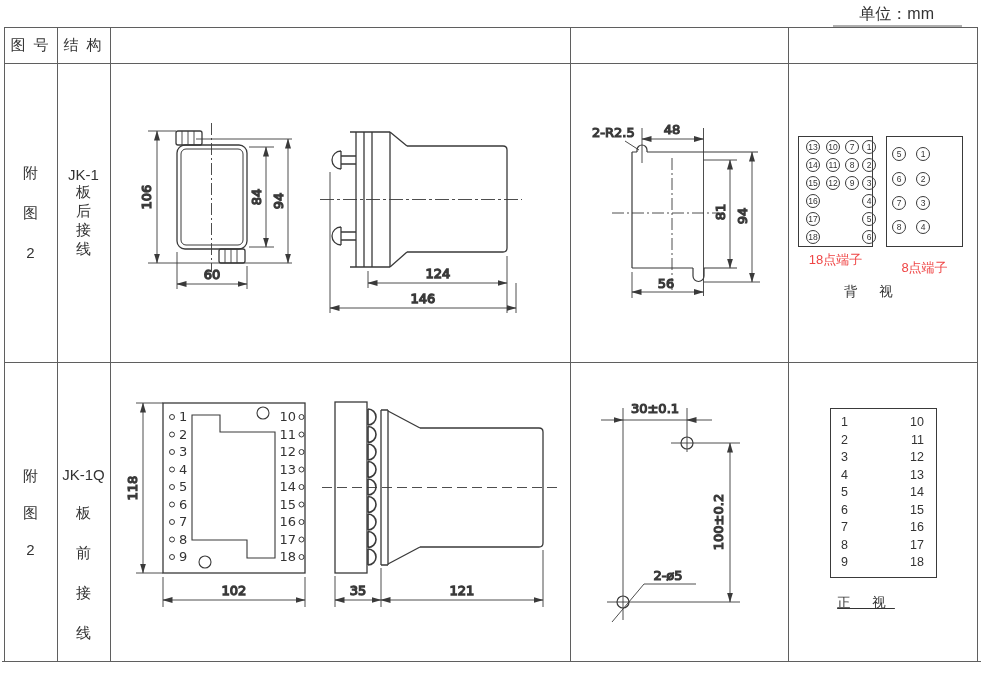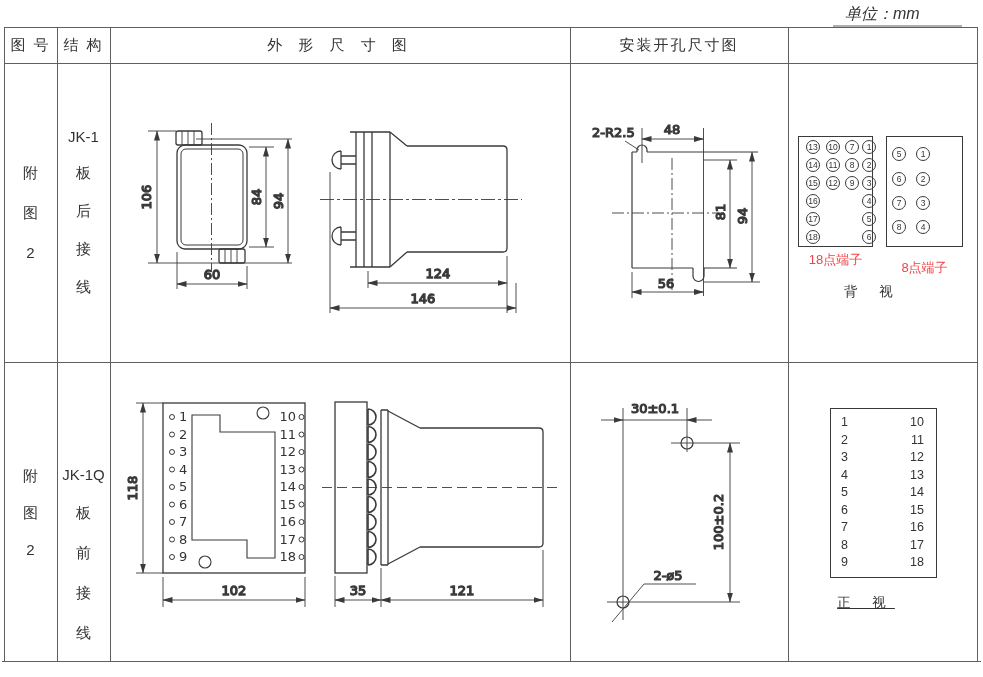--- a/index.html
+++ b/index.html
@@ -218,33 +218,31 @@
         <line x1="644" y1="584" x2="612" y2="622"></line>
       </g>
       <circle cx="687" cy="443" r="6"></circle>
       <circle cx="623" cy="602" r="6"></circle>
       <text x="655" y="413" text-anchor="middle">30±0.1</text>
       <text transform="rotate(-90 723 522)" x="723" y="522" text-anchor="middle">100±0.2</text>
       <text x="668" y="580" text-anchor="middle">2-ø5</text>
     </g>
   </svg>
 
-  <div class="abs unit" style="left:845px;top:4px;width:130px;text-align:left;font-style:italic;">单位：mm</div>
+  <div class="abs unit" style="left:804px;top:4px;width:130px;text-align:right;">单位：mm</div>
 
   <div class="abs hcell" style="left:4px;top:27px;width:53px;height:36px;">图 号</div>
   <div class="abs hcell" style="left:57px;top:27px;width:53px;height:36px;">结 构</div>
-  <div class="abs hcell" style="left:110px;top:27px;width:460px;height:36px;letter-spacing:6px;">外 形 尺 寸 图</div>
-  <div class="abs hcell" style="left:570px;top:27px;width:218px;height:36px;">安装开孔尺寸图</div>
 
   <div class="abs vstack" style="left:4px;top:63px;width:53px;height:299px;gap:21px;">
     <span>附</span>
     <span>图</span>
     <span>2</span>
   </div>
-  <div class="abs vstack" style="left:57px;top:63px;width:53px;height:299px;gap:19px;">
+  <div class="abs vstack" style="left:57px;top:63px;width:53px;height:299px;">
     <span>JK-1</span>
     <span>板</span>
     <span>后</span>
     <span>接</span>
     <span>线</span>
   </div>
 
   <div class="abs vstack" style="left:4px;top:362px;width:53px;height:300px;gap:18px;">
     <span>附</span>
     <span>图</span>

